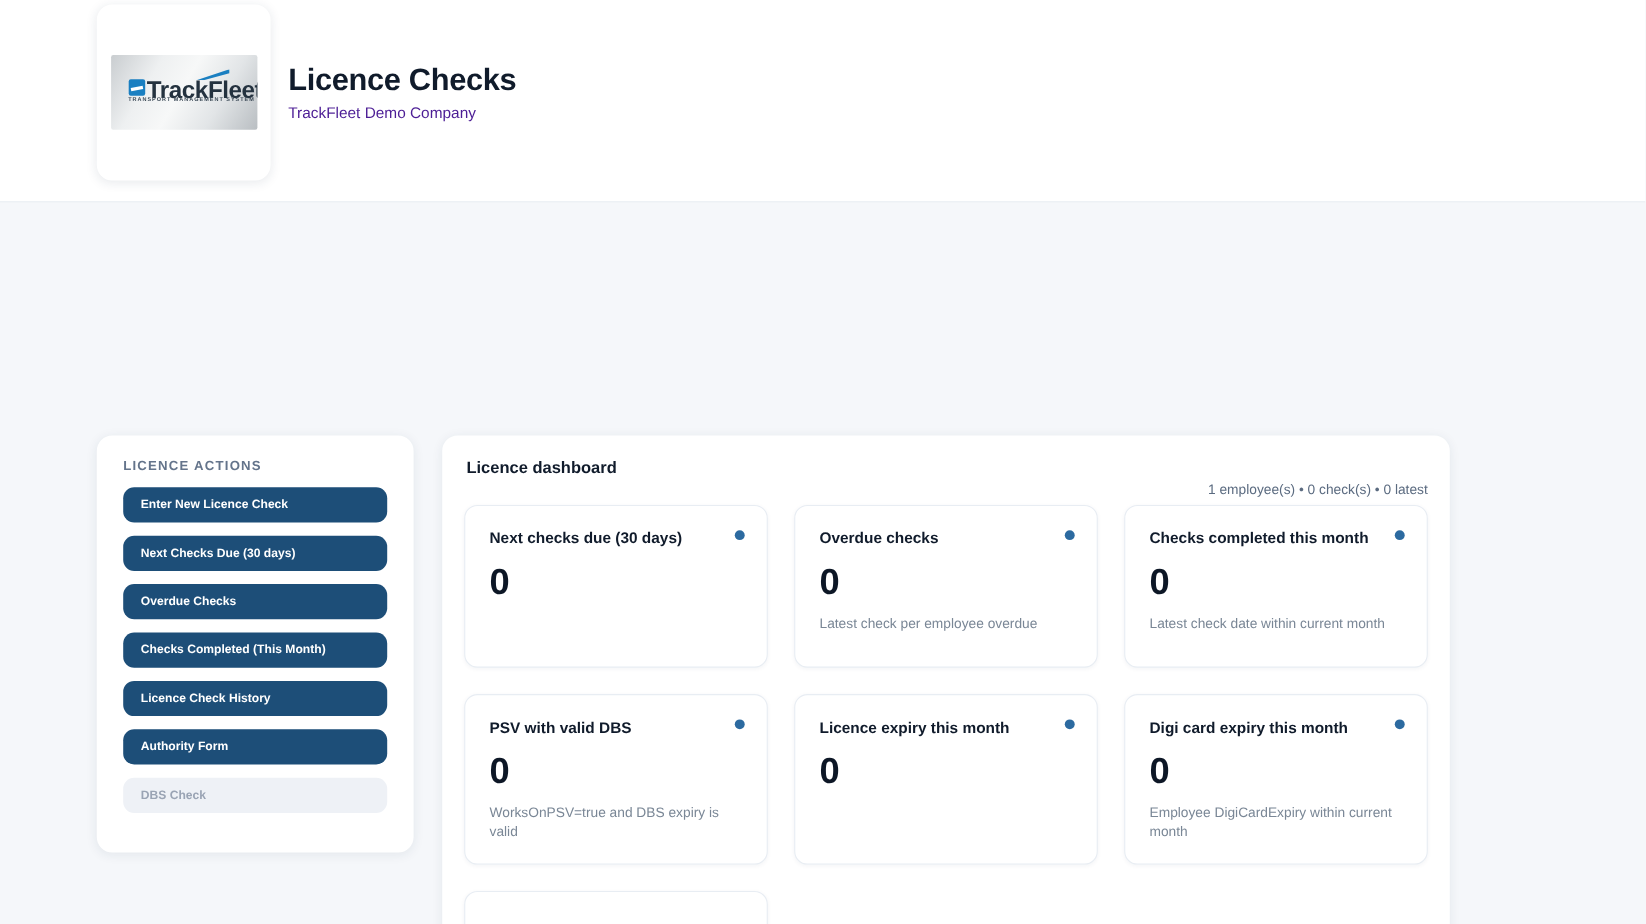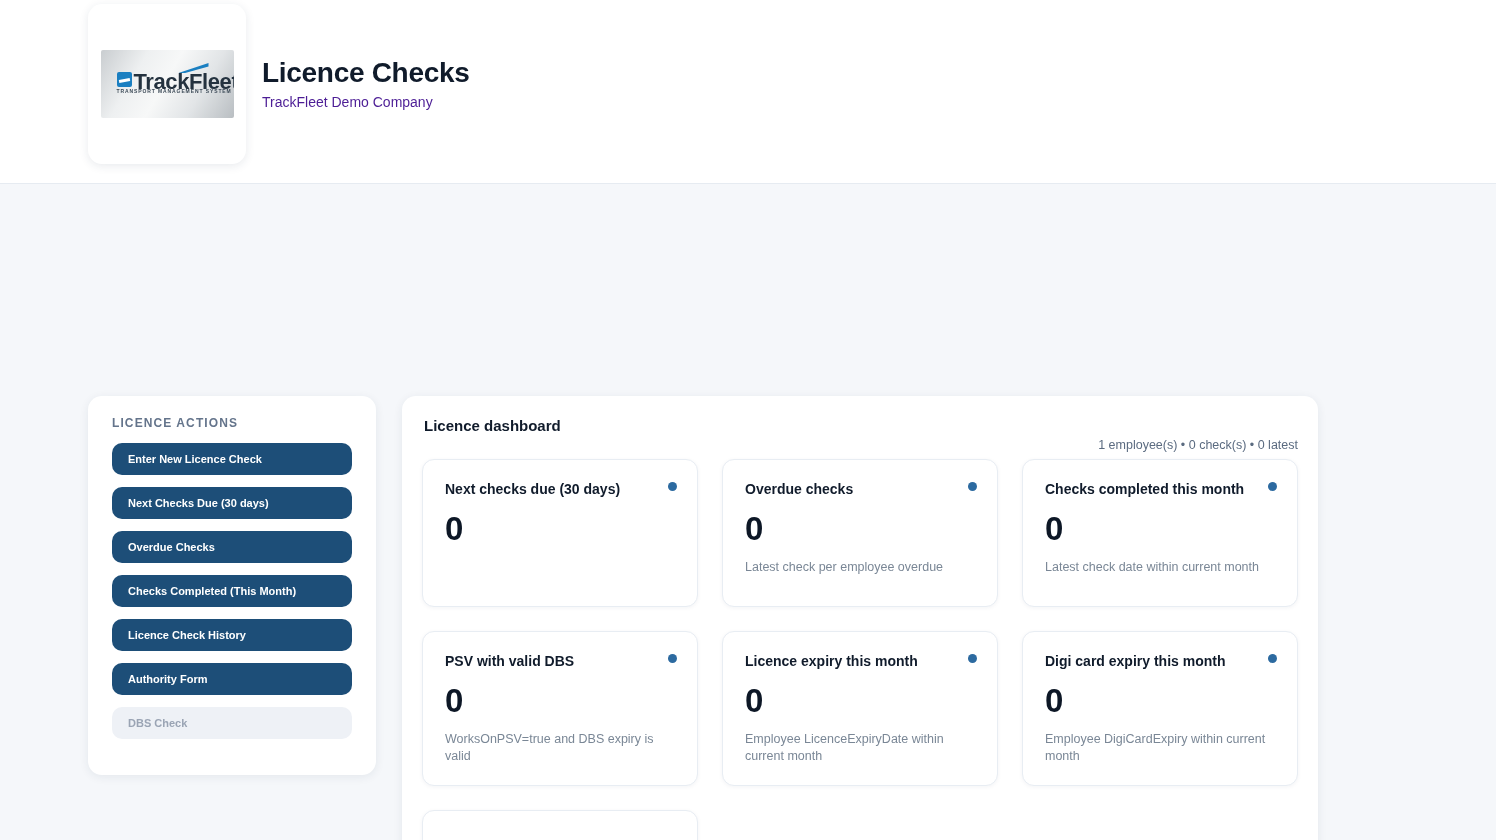--- a/index.html
+++ b/index.html
@@ -358,21 +358,20 @@
         <div class="kpi-title">PSV with valid DBS</div>
         <span class="kpi-dot"></span>
         <div class="kpi-value">0</div>
         <div class="kpi-desc">WorksOnPSV=true and DBS expiry is valid</div>
       </div>
 
       <div class="kpi-card">
         <div class="kpi-title">Licence expiry this month</div>
         <span class="kpi-dot"></span>
         <div class="kpi-value">0</div>
-        <div class="kpi-desc">Employee LicenceExpiryDate within current month</div>
       </div>
 
       <div class="kpi-card">
         <div class="kpi-title">Digi card expiry this month</div>
         <span class="kpi-dot"></span>
         <div class="kpi-value">0</div>
         <div class="kpi-desc">Employee DigiCardExpiry within current month</div>
       </div>
 
       <div class="kpi-card">

